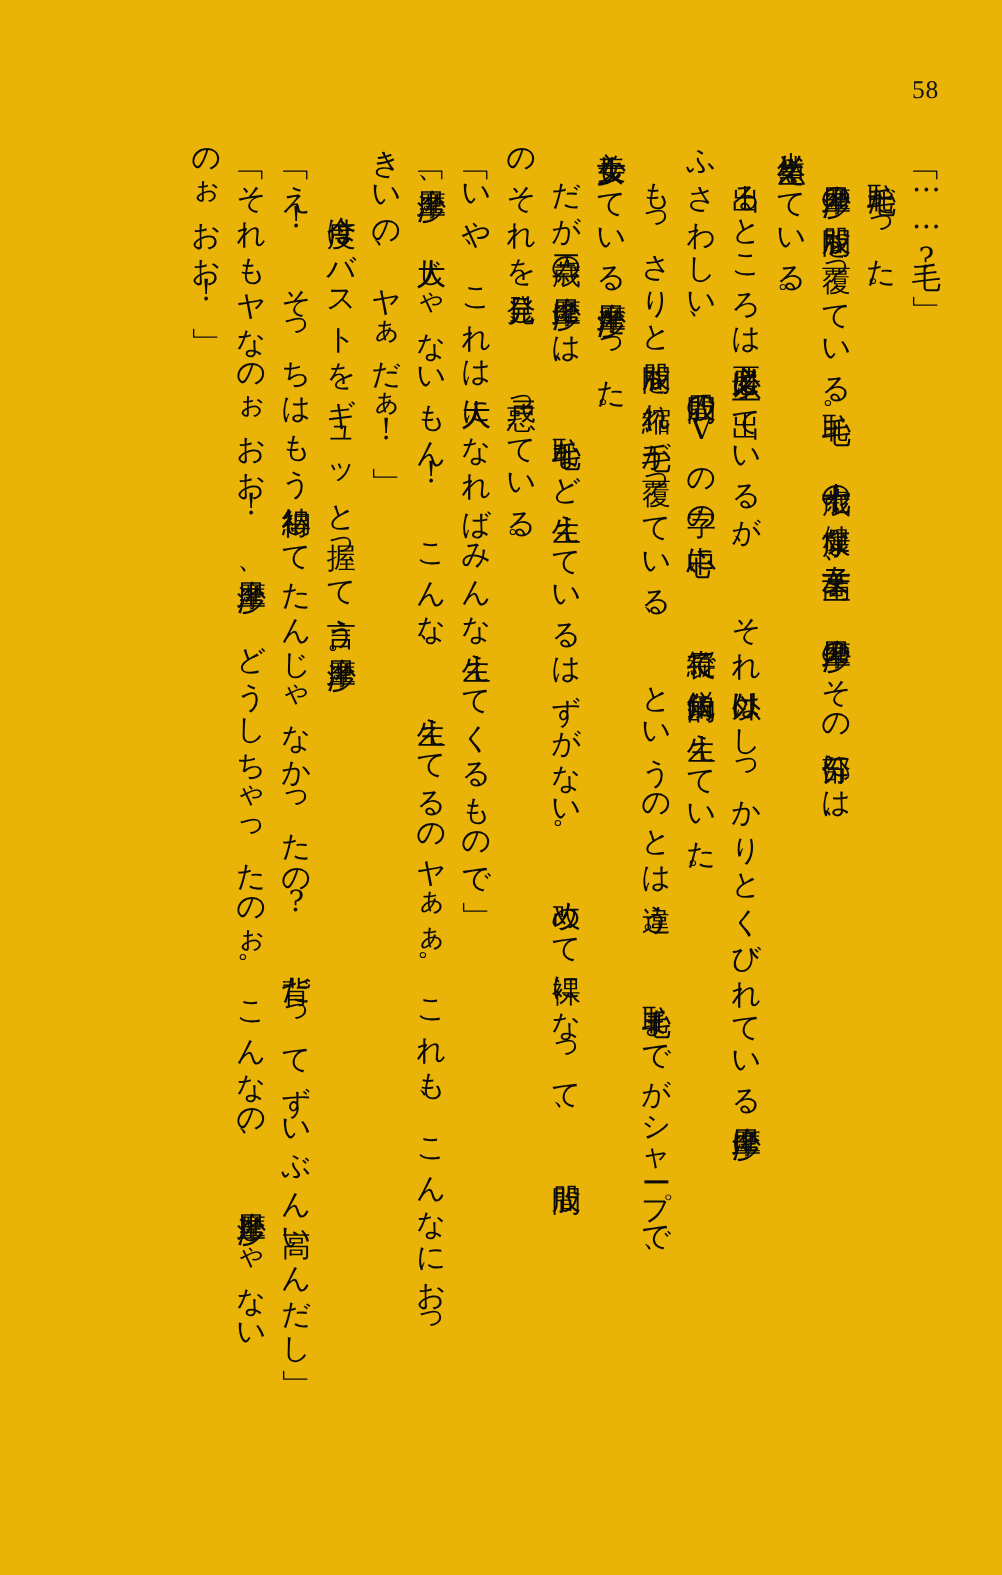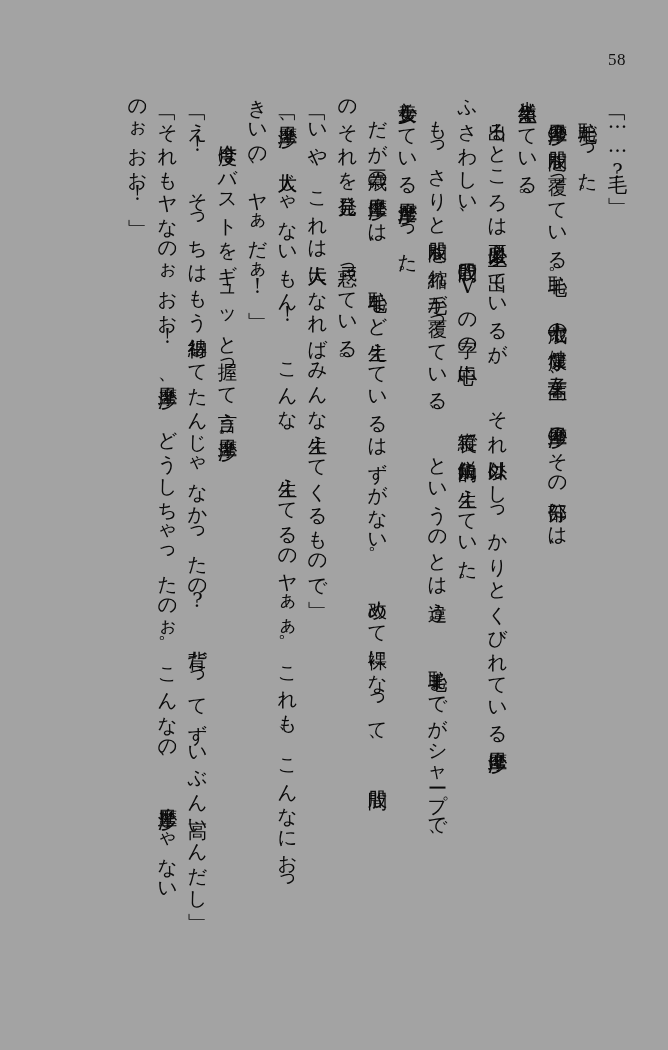--- a/index.html
+++ b/index.html
@@ -13,21 +13,21 @@
     font-family: "Liberation Serif", "DejaVu Serif", serif;
     color: #000000;
     overflow: hidden;
     position: relative;
   }
   .page {
     position: absolute;
     inset: 0;
     width: 668px;
     height: 1050px;
-    background: #a3a3a3;
+    background: #eab308;
   }
   .page-number {
     position: absolute;
     top: 50px;
     right: 42px;
     font-size: 17px;
     letter-spacing: 0.5px;
     font-family: "Liberation Serif", "DejaVu Serif", serif;
     color: #111;
   }

